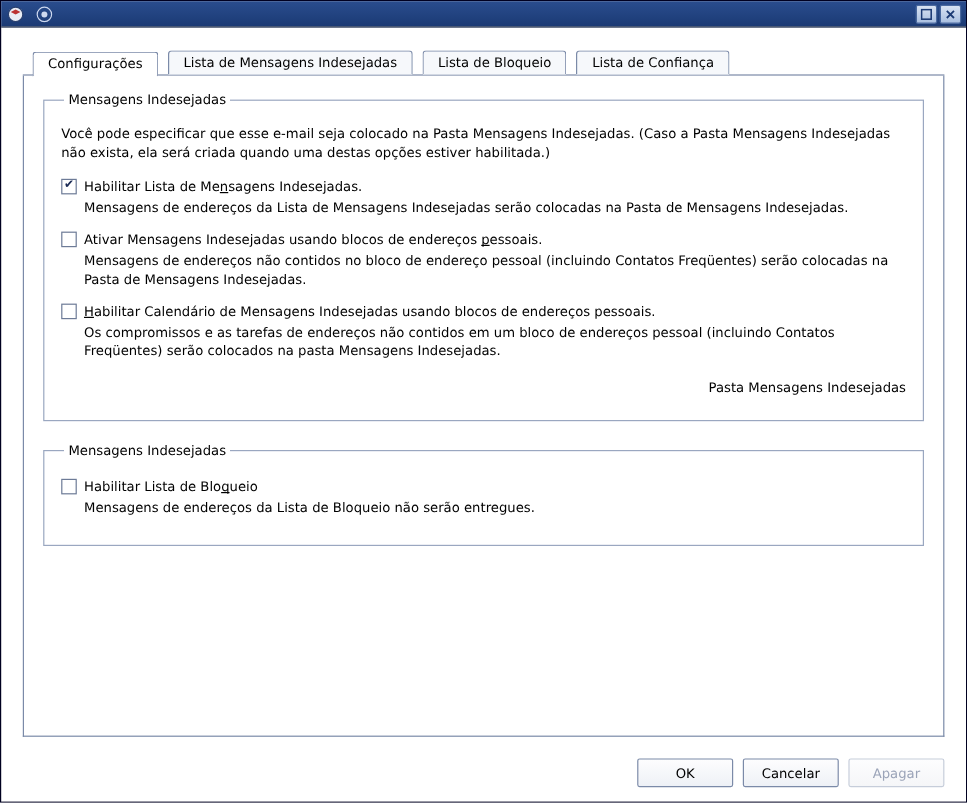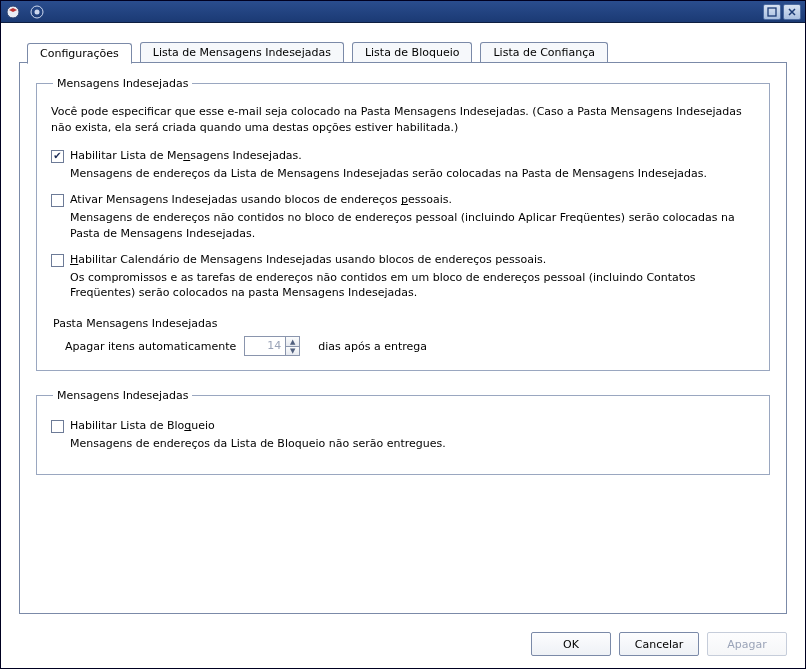--- a/index.html
+++ b/index.html
@@ -96,42 +96,42 @@
     position: relative;
   }
   fieldset.groupbox > legend {
     font-size: 11px;
     padding: 0 4px;
     margin-left: 4px;
     color: #000;
   }
   .group-text { padding: 0 2px 10px 2px; line-height: 1.45; }
   .checkrow {
-    display: flex; align-items: center;
+    display: flex; align-items: flex-start;
     padding: 2px 0 2px 2px;
     line-height: 1.45;
   }
   .checkrow .cb {
     width: 13px; height: 13px;
     border: 1px solid #6d7b97;
     background: #ffffff;
     margin-top: 1px;
     flex: 0 0 13px;
     display: inline-flex; align-items:center; justify-content:center;
     font-size: 10px; line-height:10px; color:#1a2a55;
   }
   .checkrow .cb.checked::after { content:"✔"; font-size:10px; }
   .checkrow .lbl { margin-left: 6px; }
   .underscored { text-decoration: underline; text-decoration-skip-ink: none; }
   .subdesc {
     padding: 0 0 8px 21px;
     line-height: 1.45;
     color: #000;
   }
-  .sublabel { padding: 8px 2px 6px 4px; }
+  .sublabel { padding: 8px 2px 6px 4px; text-align: right; }
   .autodelete-row {
     display:flex; align-items:center; gap:8px;
     padding-left: 2px;
   }
   .spin {
     display:inline-flex; align-items:stretch; height:20px;
     border:1px solid #8a95ad;
   }
   .spin .num {
     width:40px;
@@ -226,44 +226,32 @@
         </span>
       </div>
       <div class="subdesc">Mensagens de endereços da Lista de Mensagens Indesejadas serão colocadas na Pasta de Mensagens Indesejadas.</div>
 
       <div class="checkrow">
         <span class="cb" id="cb2"></span>
         <span class="lbl">
           <span>Ativar Mensagens Indesejadas usando blocos de endereços </span><span class="underscored">p</span><span>essoais.</span>
         </span>
       </div>
-      <div class="subdesc">Mensagens de endereços não contidos no bloco de endereços pessoal (incluindo Aplicar Freqüentes) serão colocadas na Pasta de Mensagens Indesejadas.</div>
+      <div class="subdesc">Mensagens de endereços não contidos no bloco de endereço pessoal (incluindo Contatos Freqüentes) serão colocadas na Pasta de Mensagens Indesejadas.</div>
 
       <div class="checkrow">
         <span class="cb" id="cb3"></span>
         <span class="lbl">
           <span class="underscored">H</span><span>abilitar Calendário de Mensagens Indesejadas usando blocos de endereços pessoais.</span>
         </span>
       </div>
       <div class="subdesc">Os compromissos e as tarefas de endereços não contidos em um bloco de endereços pessoal (incluindo Contatos Freqüentes) serão colocados na pasta Mensagens Indesejadas.</div>
 
       <div class="sublabel">Pasta Mensagens Indesejadas</div>
 
-      <div class="autodelete-row">
-        <span class="cb" id="cb4"></span>
-        <span style="margin-left:6px;">Apagar itens automaticamente</span>
-        <span class="spin">
-          <span class="num">14</span>
-          <span class="btns">
-            <span class="arrow">▲</span>
-            <span class="arrow">▼</span>
-          </span>
-        </span>
-        <span style="margin-left:10px;">dias após a entrega</span>
-      </div>
 
     </fieldset>
 
     <fieldset class="groupbox">
       <legend>Mensagens Indesejadas</legend>
 
       <div class="checkrow">
         <span class="cb" id="cb5"></span>
         <span class="lbl">
           <span>Habilitar Lista de Blo</span><span class="underscored">q</span><span>ueio</span>

